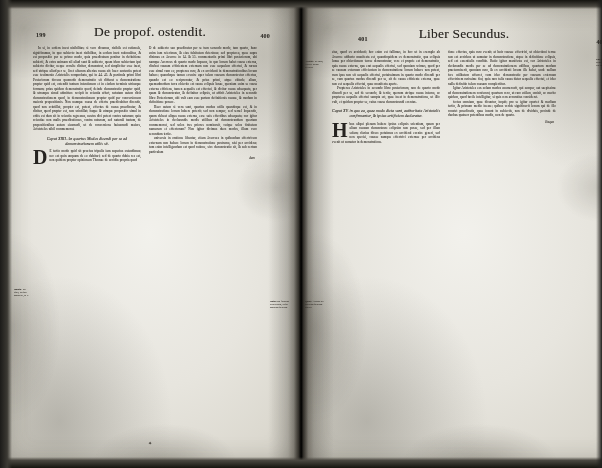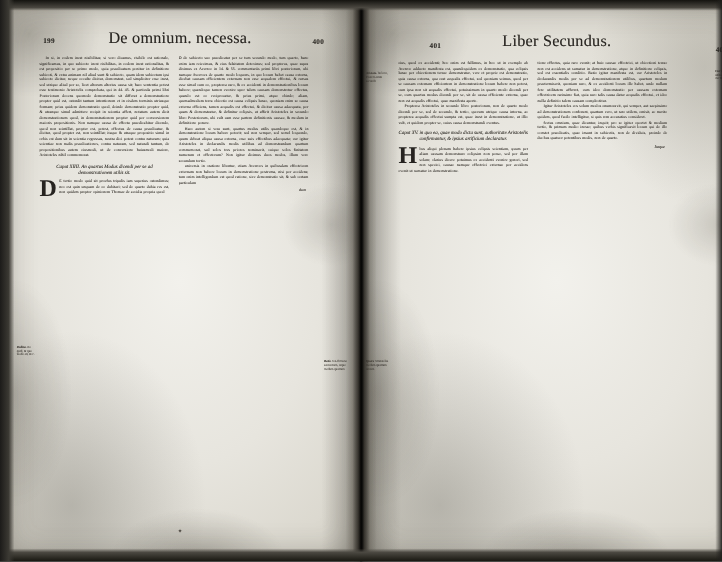--- a/index.html
+++ b/index.html
@@ -87,21 +87,21 @@
   .tx, .chaphead, .runhead, .marg, .folio, .catch{text-shadow:0 0 .35px rgba(60,56,48,.45);}
 </style>
 </head>
 <body>
 
 <div id="scan">
 
   <div class="leaf" id="leaf-left">
     <div class="page">
 
-      <div class="runhead" style="top:24px;">De omnium. necessa.</div>
+      <div class="runhead" style="top:24px;">De propof. ostendit.</div>
 
       <div class="folio" style="top:32px;left:36px;">199</div>
 
       <div class="folio" style="top:33px;right:30px;">400</div>
 
       <div class="cols" style="top:46px;left:33px;width:234px;">
 
         <div class="col">
           <p class="tx ind" style="margin:0;">In si, in eodem inest nisibilitas; si vero dicamus, risibile est rationale, significamus, in quo subiecto inest risibilitas, in eodem inest rationalitas, &amp; est propositio per se primo modo, quia praedicatum ponitur in definitione subiecti, &amp; extra animam nil aliud sunt &amp; subiecto, quam idem subiectum ipsi subiecto dicitur, neque occulte dicitur, demonstrat, sed simpliciter esse inest, sed utrique aliud per se, licet alterum alterius causa sit; haec sententia potest esse testimonio Aristotelis comprobata, qui in 44. 45. &amp; particula primi libri Posteriorum docens quomodo demonstratio sit differat a demonstratione propter quid est, ostendit tantum intentionem et in eisdem terminis utriusque formam; prius quidem demonstratio quod, deinde demonstratio propter quid, &amp; utranque simul admittere recipit in scientia affert, notatum autem dicit demonstrationem quod, in demonstrationem propter quid per conversionem maioris propositionis. Non namque causa de effectu praedicabitur dicendo, quod non scintillat, propter est, potest, effectus de causa praedicatur, &amp; dicitur, quod propter est, non scintillat; itaque &amp; utraque propositio simul in orbis est dum sit in scientia regressus, neutra dici potest contra naturam; quia scientiae non malis praedicationes, contra naturam, sed naturali tantum, de propositionibus autem eiusmodi, ut de conversione huiusmodi maiore, Aristoteles nihil commemorat.</p>
 

